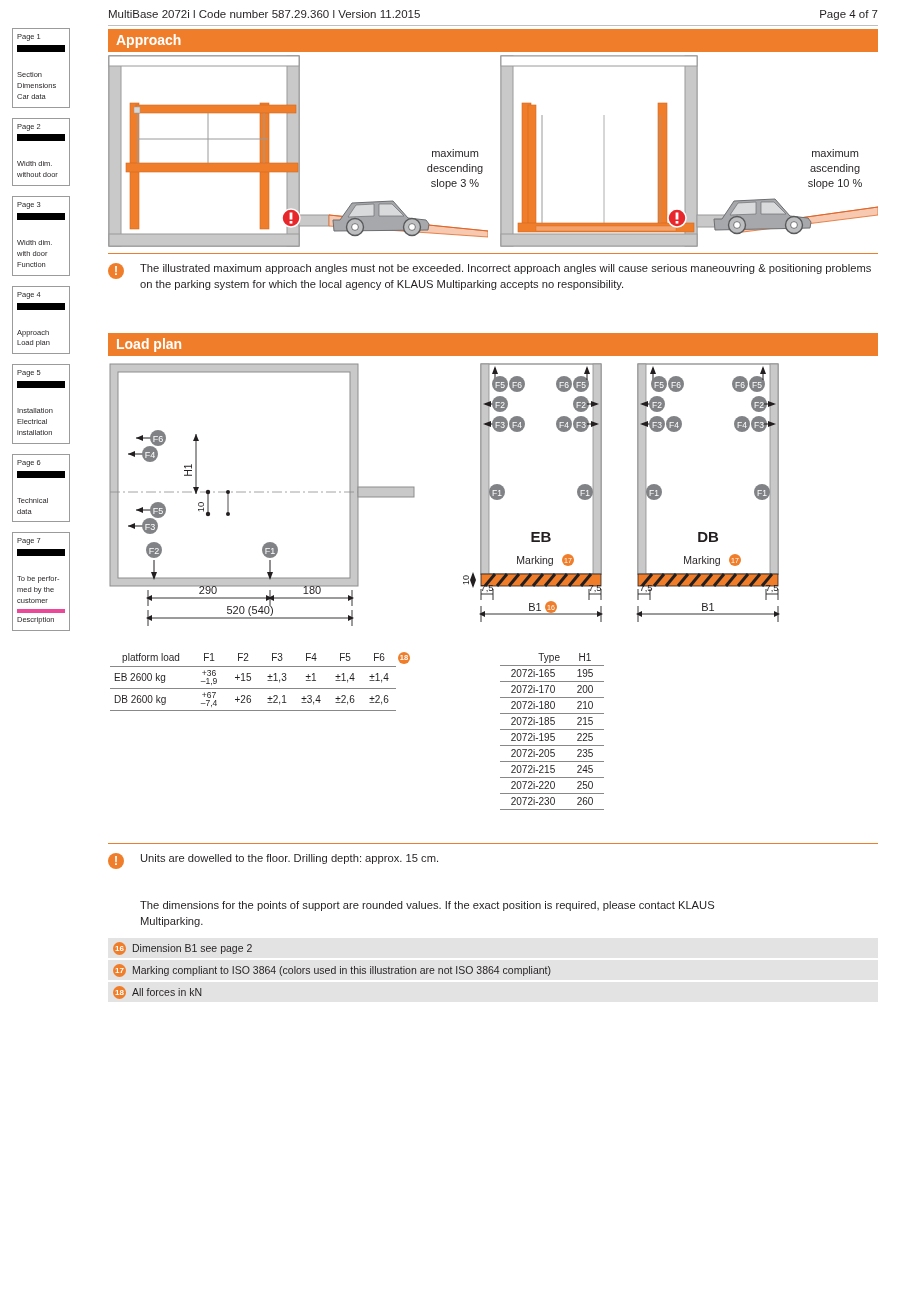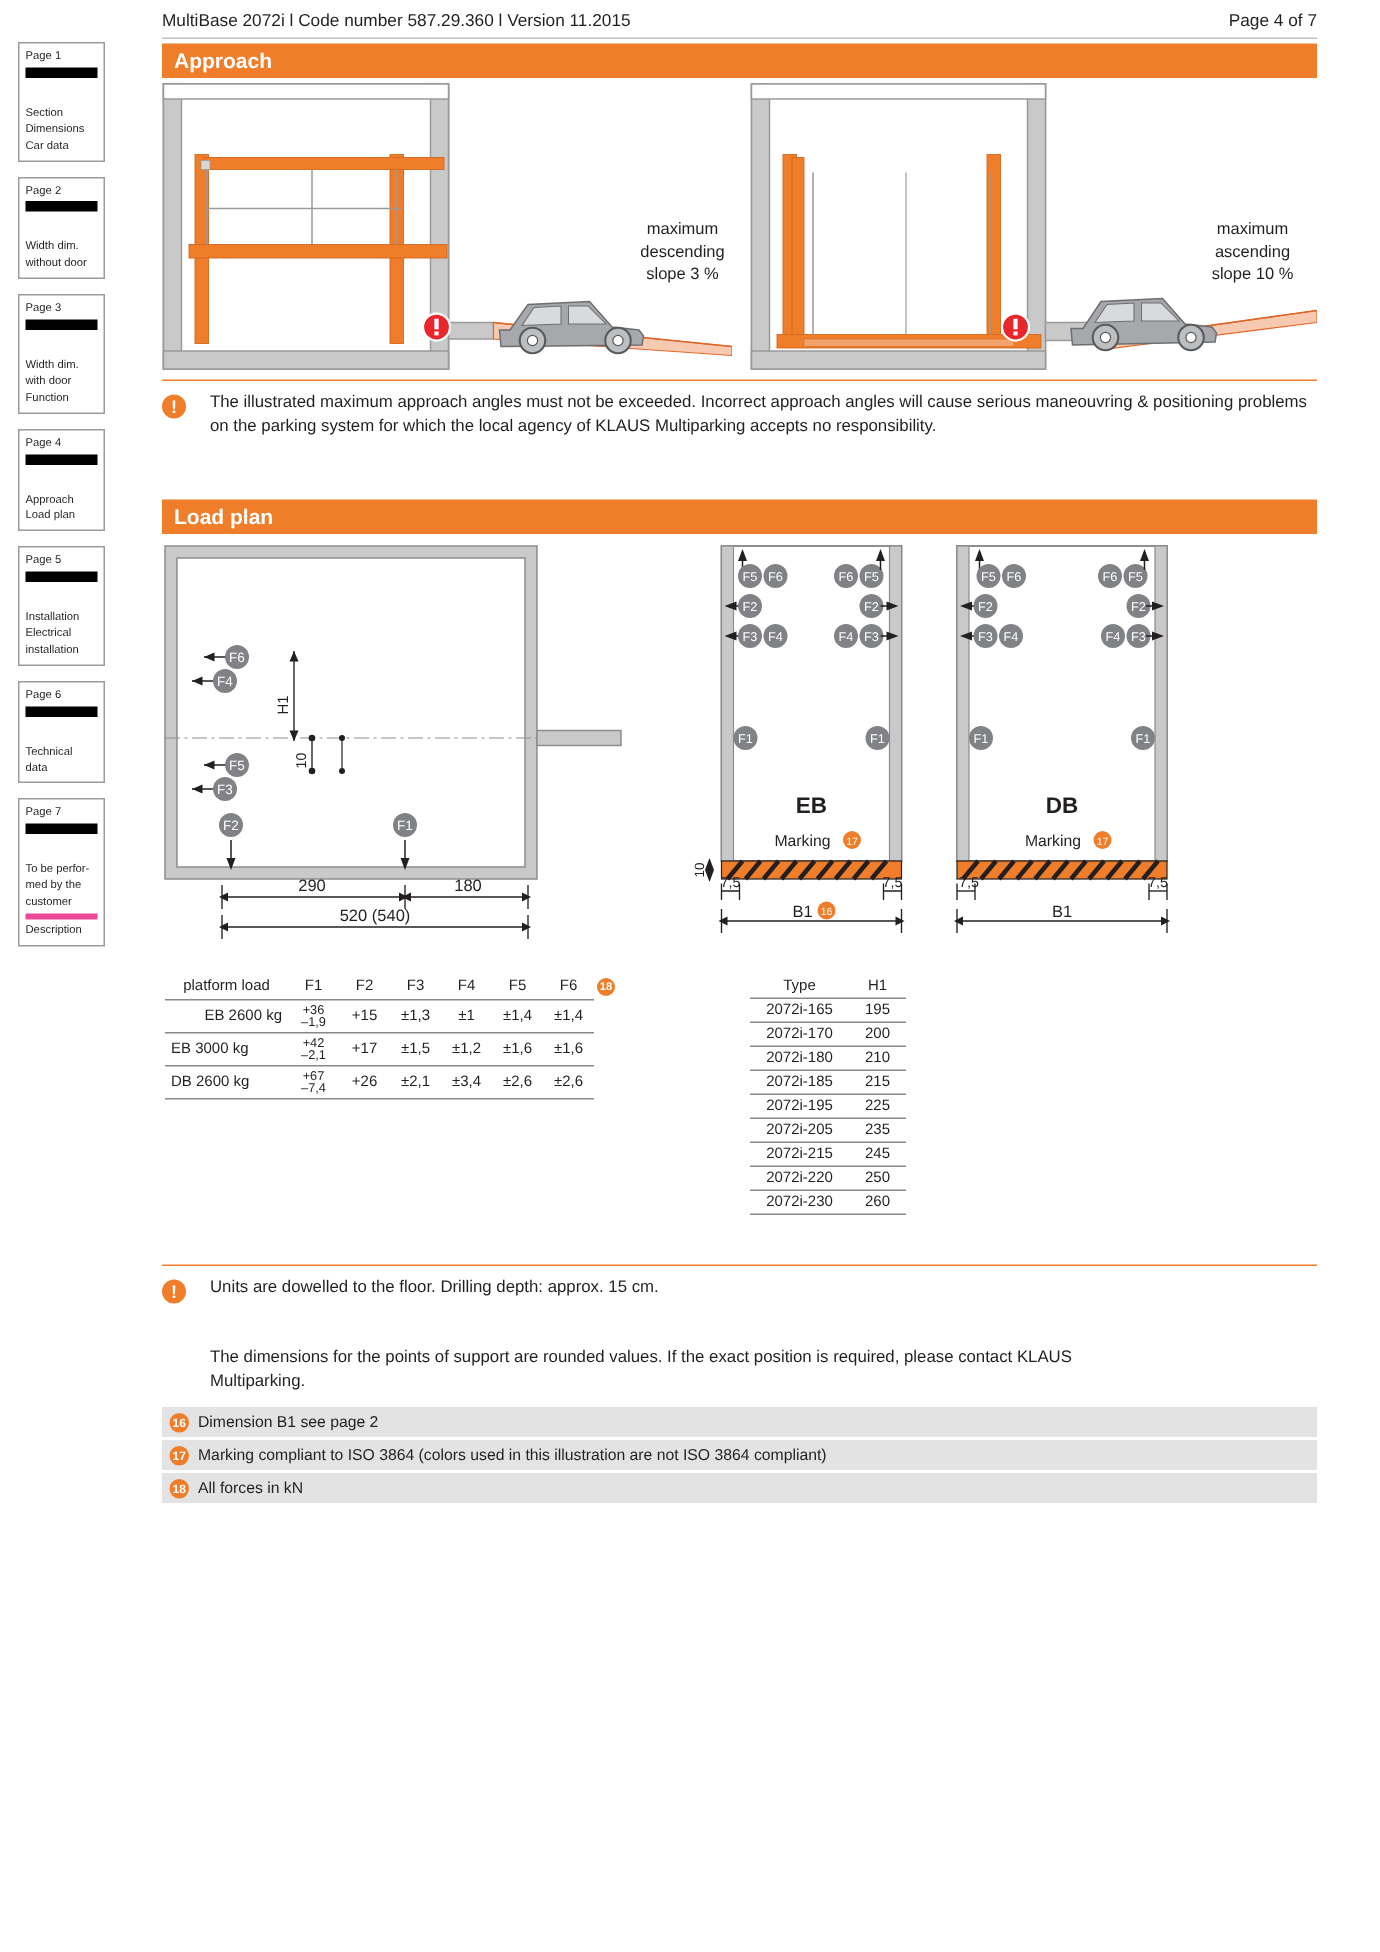--- a/index.html
+++ b/index.html
@@ -518,46 +518,33 @@
         <td class="cellline" style="width:34px;">F2</td>
         <td class="cellline" style="width:34px;">F3</td>
         <td class="cellline" style="width:34px;">F4</td>
         <td class="cellline" style="width:34px;">F5</td>
         <td class="cellline" style="width:34px;">F6</td>
         <td style="padding-left:2px;"><span class="sup-mark">18</span></td>
       </tr>
 
 
       <tr>
-        <td class="cellline" style="text-align:right;">EB 2600 kg</td>
+        <td class="cellline" style="text-align:left;">EB 2600 kg</td>
         <td class="cellline" style="line-height:1.0;font-size:8.5px;">
           <span>+36</span><br>
           <span>–1,9</span>
         </td>
         <td class="cellline">+15</td>
         <td class="cellline">±1,3</td>
         <td class="cellline">±1</td>
         <td class="cellline">±1,4</td>
         <td class="cellline">±1,4</td>
         <td></td>
       </tr>
 
-      <tr>
-        <td class="cellline" style="text-align:left;">EB 3000 kg</td>
-        <td class="cellline" style="line-height:1.0;font-size:8.5px;">
-          <span>+42</span><br>
-          <span>–2,1</span>
-        </td>
-        <td class="cellline">+17</td>
-        <td class="cellline">±1,5</td>
-        <td class="cellline">±1,2</td>
-        <td class="cellline">±1,6</td>
-        <td class="cellline">±1,6</td>
-        <td></td>
-      </tr>
 
 
       <tr>
         <td class="cellline" style="text-align:left;">DB 2600 kg</td>
         <td class="cellline" style="line-height:1.0;font-size:8.5px;">
           <span>+67</span><br>
           <span>–7,4</span>
         </td>
         <td class="cellline">+26</td>
         <td class="cellline">±2,1</td>
@@ -567,21 +554,21 @@
         <td></td>
       </tr>
     </tbody>
       </table>
   </div>
 
   <div class="tbl-type">
     <table>
       <tbody>
           <tr>
-        <td class="cellline" style="width:66px;">Type</td>
+        <td class="cellline" style="width:66px;text-align:right;">Type</td>
         <td class="cellline" style="width:38px;">H1</td>
       </tr>
       <tr>
         <td class="cellline">2072i-165</td>
         <td class="cellline">195</td>
       </tr>
       <tr>
         <td class="cellline">2072i-170</td>
         <td class="cellline">200</td>
       </tr>

